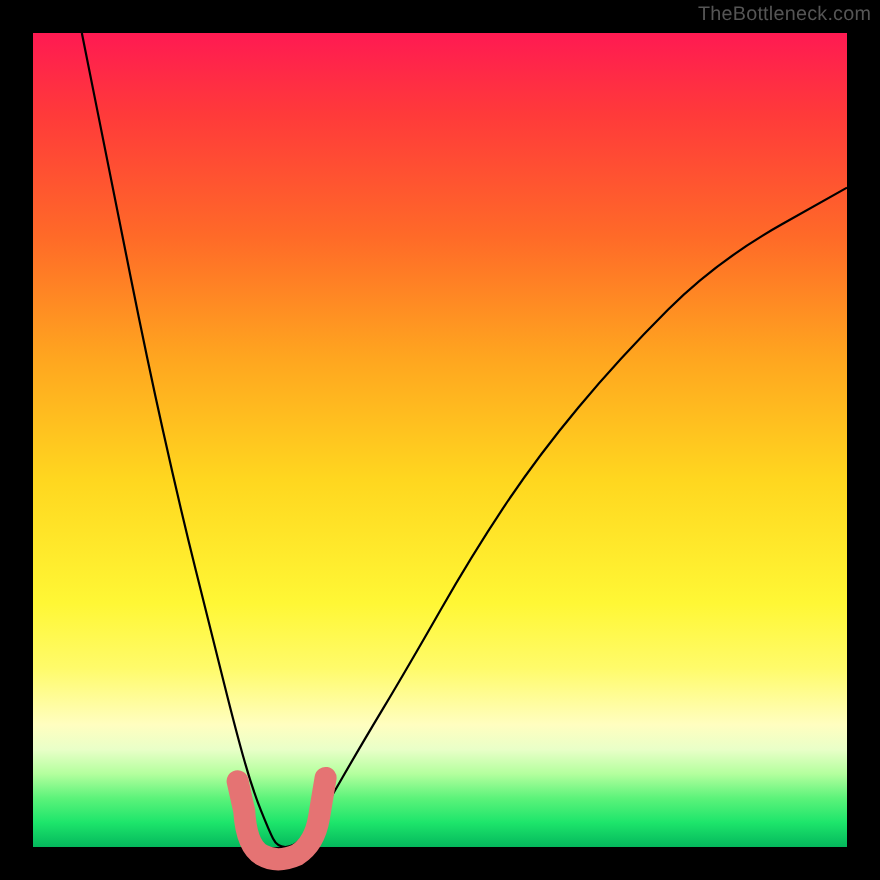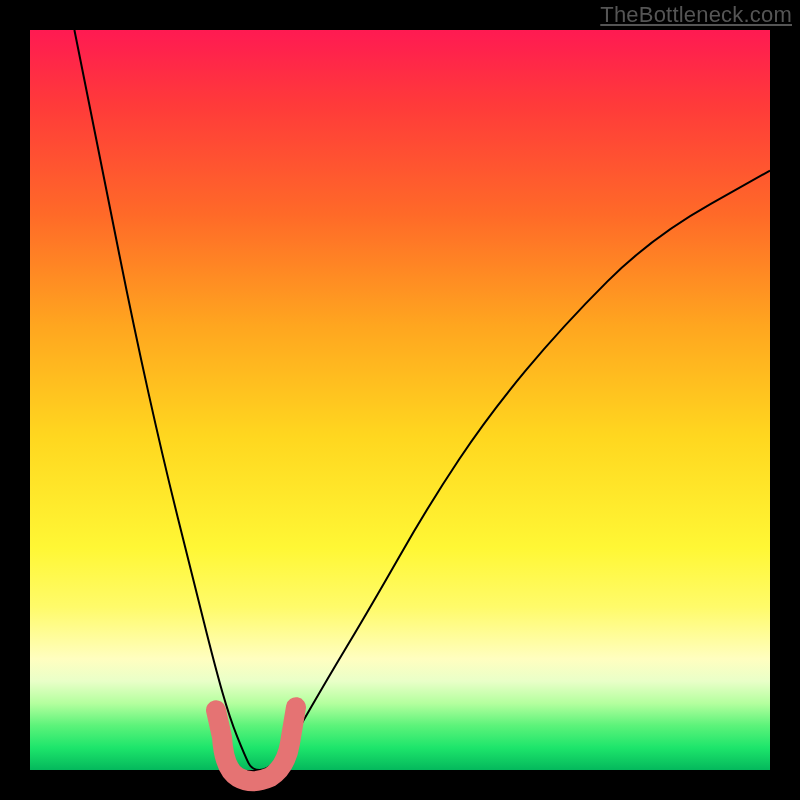--- a/index.html
+++ b/index.html
@@ -41,25 +41,24 @@
       #5cf37a 94%,
       #1de56b 97%,
       #04b85c 100%
     );
   }
   .watermark {
     position: absolute;
     top: 2px;
     right: 8px;
     font-family: Arial, Helvetica, sans-serif;
-    font-size: 22px;
+    font-size: 18px;
     color: #555;
     letter-spacing: 0.2px;
     white-space: nowrap;
-    text-decoration: underline;
   }
   svg.curve {
     position: absolute;
     top: 30px;
     left: 30px;
     width: 740px;
     height: 740px;
     overflow: visible;
   }
   .curve-path {

